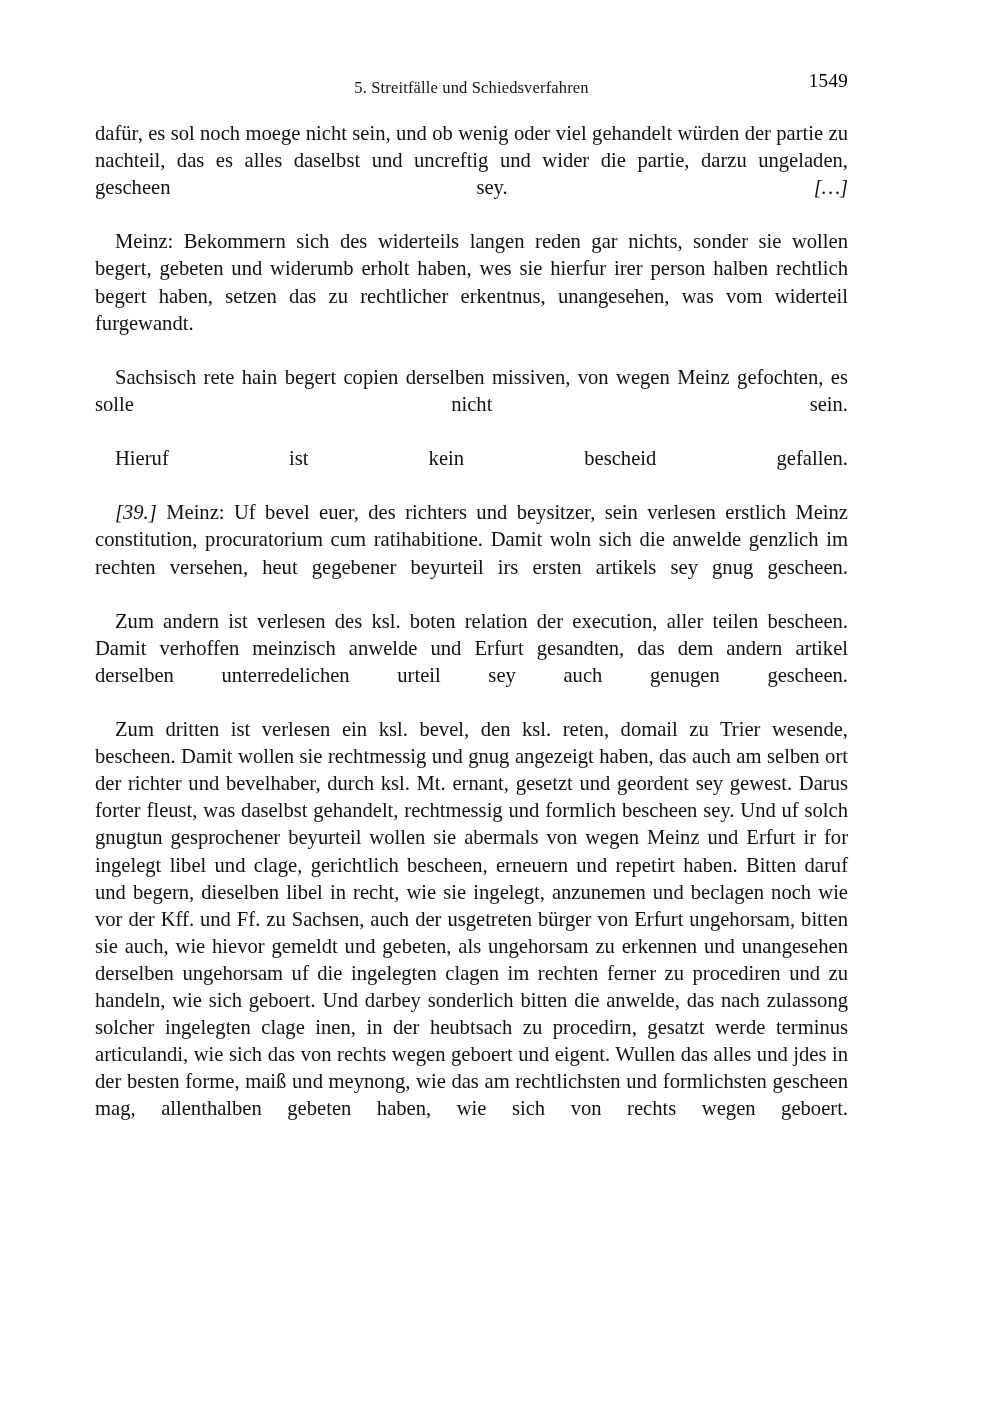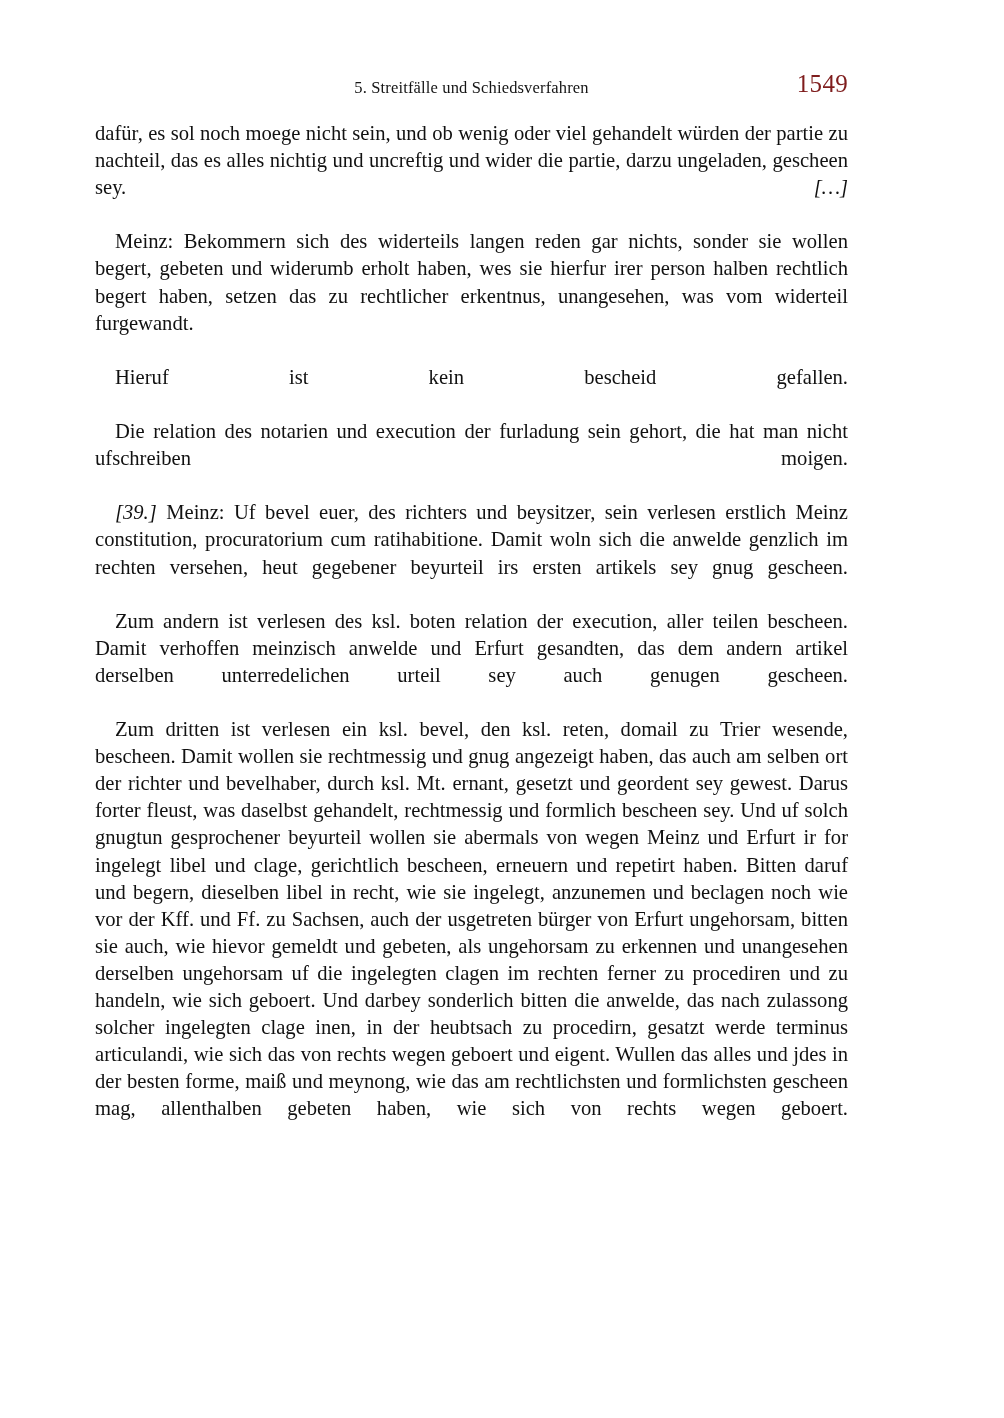--- a/index.html
+++ b/index.html
@@ -39,22 +39,22 @@
   .running-head-title {
     font-size: 16.5px;
     letter-spacing: 0.15px;
     color: #141414;
     white-space: nowrap;
   }
   .folio {
     position: absolute;
     right: 0;
     top: -7px;
-    font-size: 25px;
-    color: #7f1d1d;
+    font-size: 19px;
+    color: #000000;
     letter-spacing: 0.3px;
     line-height: 1;
   }
 
   
   .textblock {
     position: absolute;
     left: 95px;
     top: 120px;
     width: 753px;
@@ -89,22 +89,22 @@
 <body>
 
 <div class="page">
 
   <div class="running-head">
     <span class="running-head-title">5. Streitfälle und Schiedsverfahren</span>
     <span class="folio">1549</span>
   </div>
 
   <div class="textblock">
-      <p class="para no-indent"><span class="">dafür, es sol noch moege nicht sein, und ob wenig oder viel gehandelt würden der partie zu nachteil, das es alles nichtig und uncreftig und wider die partie, darzu ungeladen, gescheen sey. </span><span class="it">[…]</span></p>
+      <p class="para no-indent"><span class="">dafür, es sol noch moege nicht sein, und ob wenig oder viel gehandelt würden der partie zu nachteil, das es alles daselbst und uncreftig und wider die partie, darzu ungeladen, gescheen sey. </span><span class="it">[…]</span></p>
       <p class="para"><span class="">Meinz: Bekommern sich des widerteils langen reden gar nichts, sonder sie wollen begert, gebeten und widerumb erholt haben, wes sie hierfur irer person halben rechtlich begert haben, setzen das zu rechtlicher erkentnus, unangesehen, was vom widerteil furgewandt.</span></p>
+      <p class="para"><span class="">Sachsisch rete hain begert copien derselben missiven, von wegen Meinz gefochten, es solle nicht sein.</span></p>
       <p class="para"><span class="">Hieruf ist kein bescheid gefallen.</span></p>
-      <p class="para"><span class="">Die relation des notarien und execution der furladung sein gehort, die hat man nicht ufschreiben moigen.</span></p>
       <p class="para"><span class="it">[39.]</span><span class=""> Meinz: Uf bevel euer, des richters und beysitzer, sein verlesen erstlich Meinz constitution, procuratorium cum ratihabitione. Damit woln sich die anwelde genzlich im rechten versehen, heut gegebener beyurteil irs ersten artikels sey gnug gescheen.</span></p>
       <p class="para"><span class="">Zum andern ist verlesen des ksl. boten relation der execution, aller teilen bescheen. Damit verhoffen meinzisch anwelde und Erfurt gesandten, das dem andern artikel derselben unterredelichen urteil sey auch genugen gescheen.</span></p>
       <p class="para"><span class="">Zum dritten ist verlesen ein ksl. bevel, den ksl. reten, domail zu Trier wesende, bescheen. Damit wollen sie rechtmessig und gnug angezeigt haben, das auch am selben ort der richter und bevelhaber, durch ksl. Mt. ernant, gesetzt und geordent sey gewest. Darus forter fleust, was daselbst gehandelt, rechtmessig und formlich bescheen sey. Und uf solch gnugtun gesprochener beyurteil wollen sie abermals von wegen Meinz und Erfurt ir for ingelegt libel und clage, gerichtlich bescheen, erneuern und repetirt haben. Bitten daruf und begern, dieselben libel in recht, wie sie ingelegt, anzunemen und beclagen noch wie vor der Kff. und Ff. zu Sachsen, auch der usgetreten bürger von Erfurt ungehorsam, bitten sie auch, wie hievor gemeldt und gebeten, als ungehorsam zu erkennen und unangesehen derselben ungehorsam uf die ingelegten clagen im rechten ferner zu procediren und zu handeln, wie sich geboert. Und darbey sonderlich bitten die anwelde, das nach zulassong solcher ingelegten clage inen, in der heubtsach zu procedirn, gesatzt werde terminus articulandi, wie sich das von rechts wegen geboert und eigent. Wullen das alles und jdes in der besten forme, maiß und meynong, wie das am rechtlichsten und formlichsten gescheen mag, allenthalben gebeten haben, wie sich von rechts wegen geboert.</span></p>
     </div>
 
 </div>
 
 </body></html>

